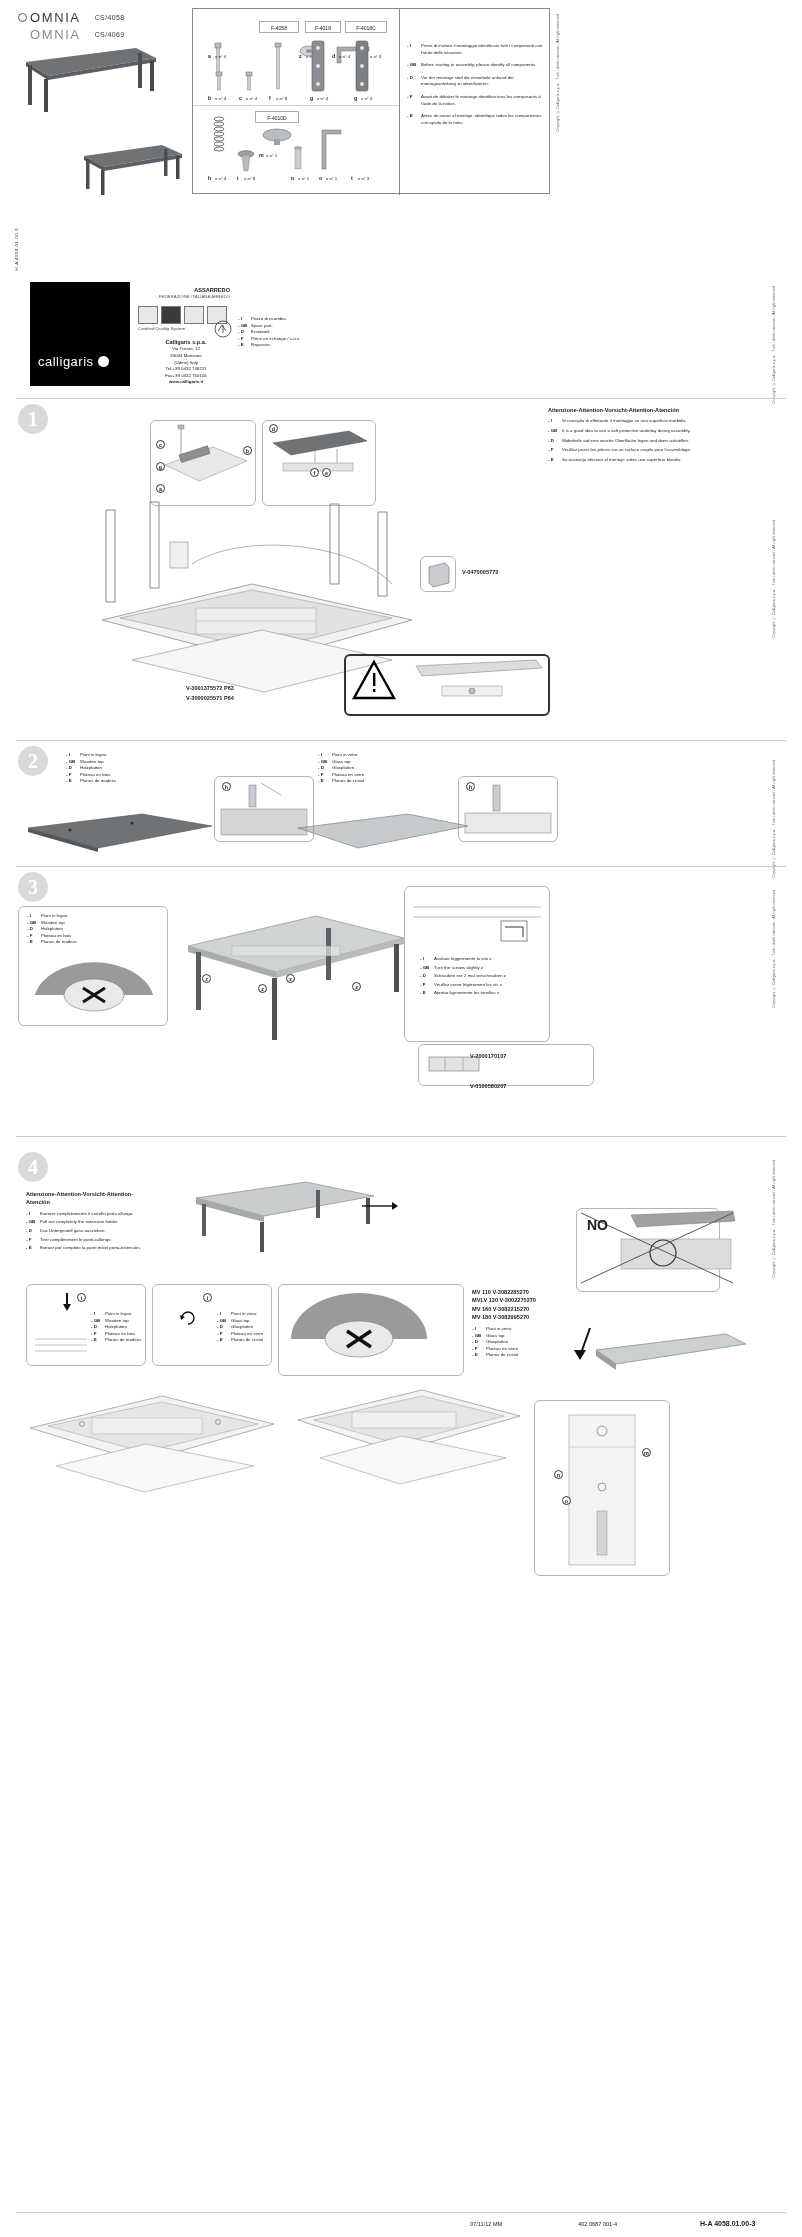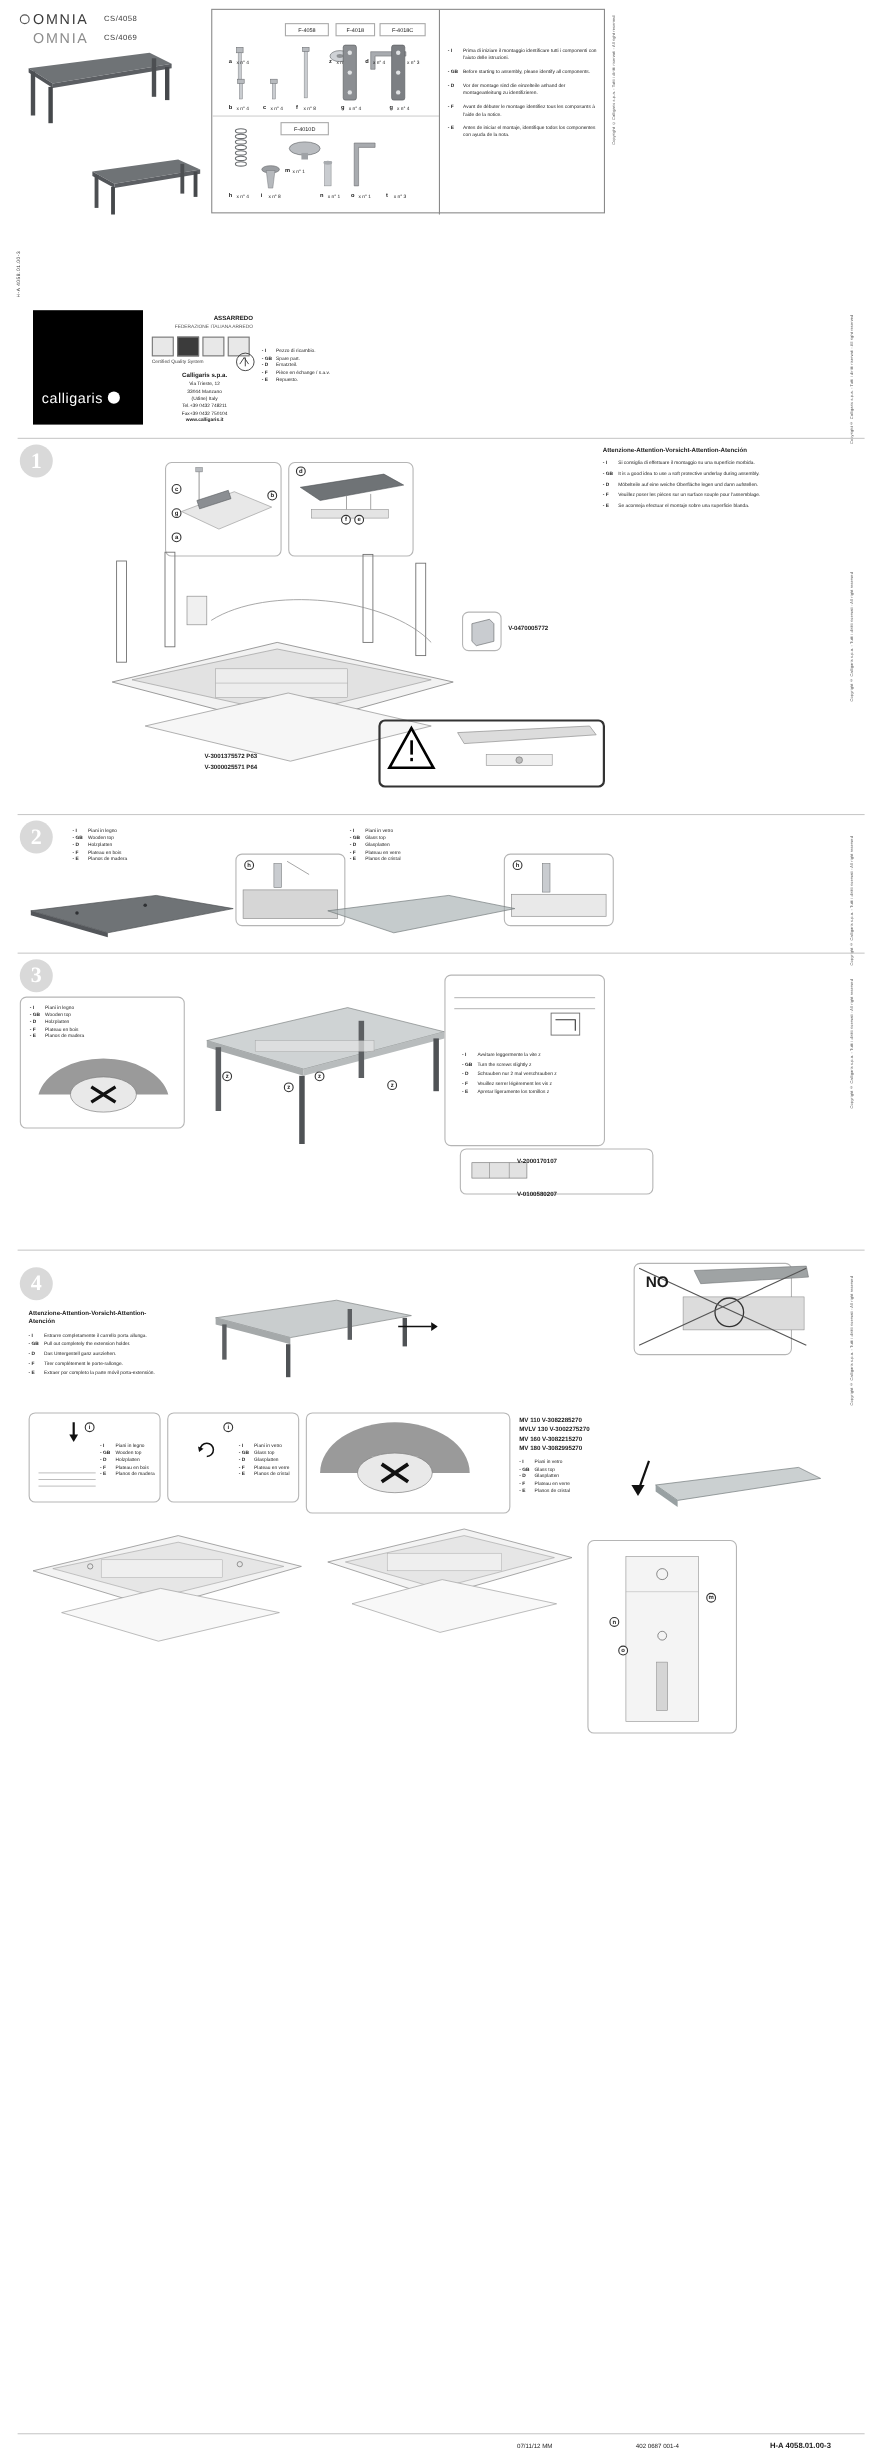--- a/index.html
+++ b/index.html
@@ -686,21 +686,21 @@
       <rect x="16" y="36" width="4" height="32" fill="#5c5f62"></rect>
       <rect x="74" y="54" width="4" height="30" fill="#4f5255"></rect>
       <rect x="130" y="22" width="4" height="28" fill="#5c5f62"></rect>
       <rect x="180" y="30" width="4" height="26" fill="#4f5255"></rect>
       <path d="M176 38 L206 38" stroke="#111" stroke-width="1.4"></path>
       <polygon points="206,34 212,38 206,42" fill="#111"></polygon>
     </svg>
   </div>
 
 
-  <div class="abs rbox" style="left:576px; top:1148px; width:144px; height:84px;">
+  <div class="abs rbox" style="left:576px; top:1208px; width:144px; height:84px;">
     <div class="abs b" style="left:10px; top:8px; font-size:14px;">NO</div>
     <svg width="160" height="80" viewBox="0 0 160 80">
       <polygon points="54,6 156,2 158,12 60,18" fill="#9fa3a4" stroke="#6c7071" stroke-width=".5"></polygon>
       <rect x="44" y="30" width="110" height="30" fill="#dcdcdc" stroke="#8a8a8a" stroke-width=".5"></rect>
       <circle cx="86" cy="44" r="13" fill="none" stroke="#333" stroke-width="1.2"></circle>
       <line x1="4" y1="4" x2="156" y2="74" stroke="#555" stroke-width="1"></line>
       <line x1="156" y1="4" x2="4" y2="74" stroke="#555" stroke-width="1"></line>
     </svg>
   </div>
 

